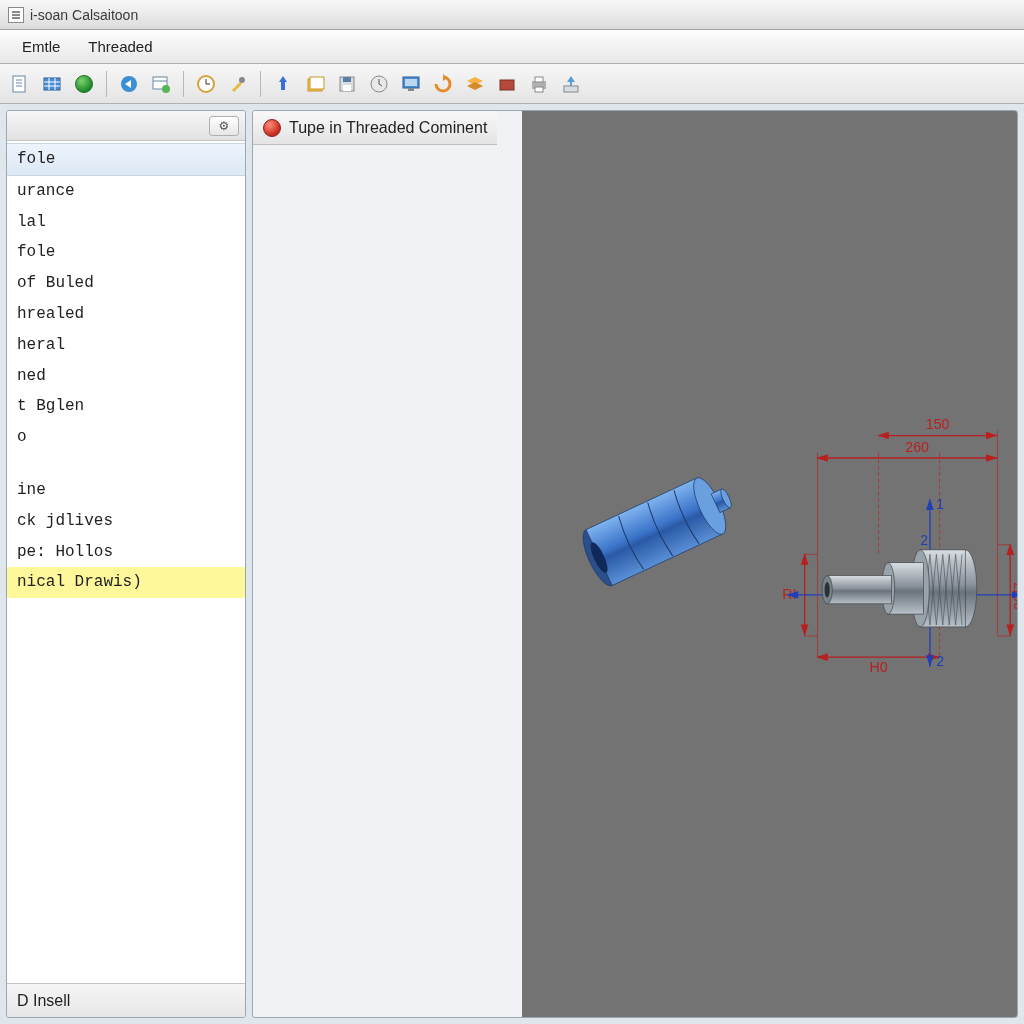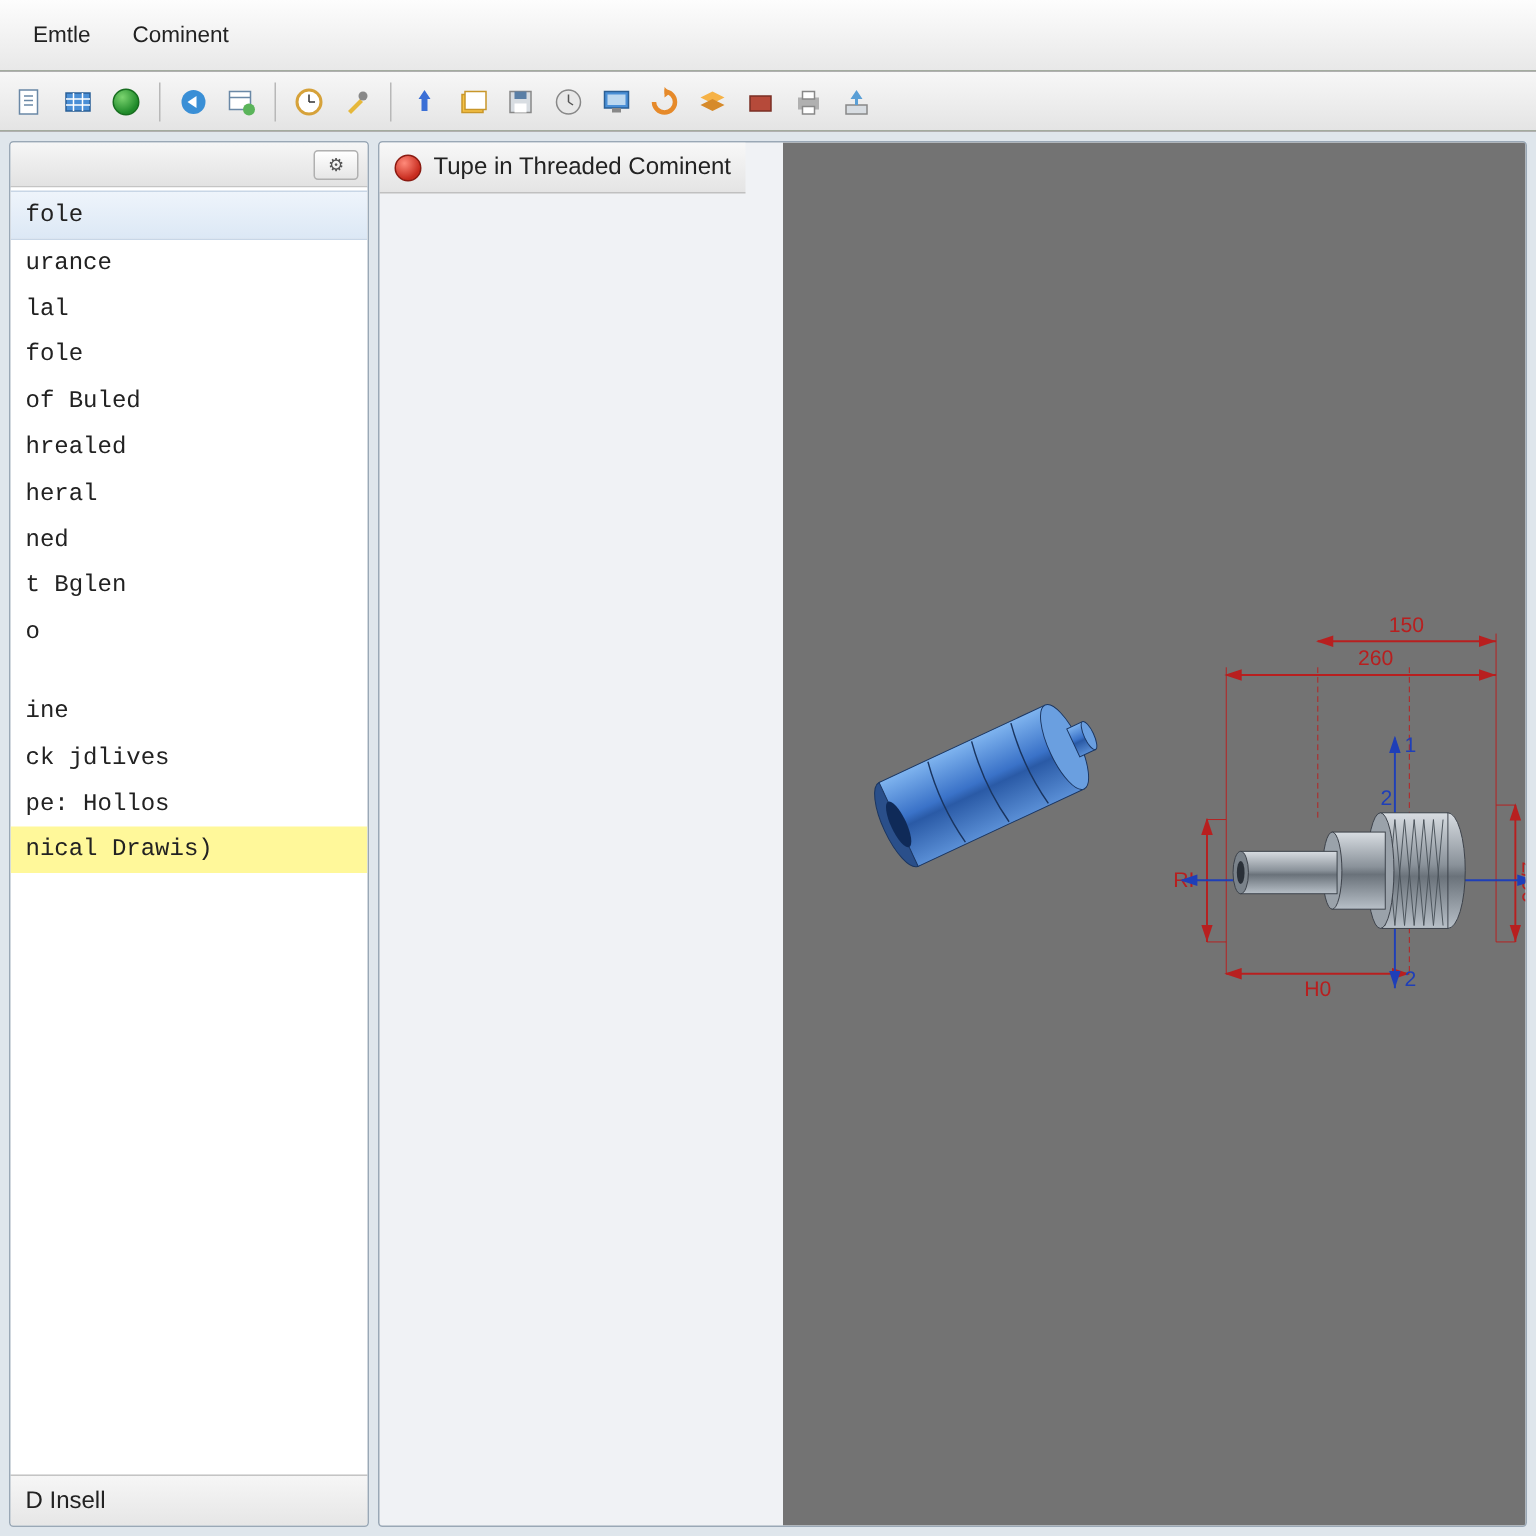--- a/index.html
+++ b/index.html
@@ -36,21 +36,21 @@
   position: relative;
 }
 .titlebar .doc-icon::after {
   content: "";
   position: absolute;
   top: 3px; left: 3px; right: 3px;
   height: 2px; background: #888;
   box-shadow: 0 3px 0 #888, 0 6px 0 #888;
 }
 .menubar {
-  height: 48px;
+  height: 34px;
   background: linear-gradient(to bottom, #fdfdfd, #e8e8e8);
   border-bottom: 1px solid #b0b0b0;
   display: flex;
   align-items: center;
   padding: 0 8px;
 }
 .menubar .menu-item {
   padding: 4px 14px;
   cursor: default;
   font-size: 15px;
@@ -186,24 +186,28 @@
 }
 .globe-icon.red {
   background: radial-gradient(circle at 35% 30%, #ff8a7a, #c72b1e 70%);
   border-color: #8a1b12;
 }
 </style>
 </head>
 <body>
 
 <div class="window">
+  <div class="titlebar">
+    <span class="doc-icon"></span>
+    <span>i-soan Calsaitoon</span>
+  </div>
 
   <div class="menubar">
     <div class="menu-item">Emtle</div>
-    <div class="menu-item">Cominent</div>
+    <div class="menu-item">Threaded</div>
   </div>
 
   <div class="toolbar">
     <div class="tb-btn">
         <svg width="20" height="20">
           <rect x="3" y="2" width="12" height="16" fill="#fff" stroke="#6a88a6"></rect>
           <line x1="6" y1="6" x2="12" y2="6" stroke="#6a88a6"></line>
           <line x1="6" y1="9" x2="12" y2="9" stroke="#6a88a6"></line>
           <line x1="6" y1="12" x2="12" y2="12" stroke="#6a88a6"></line>
         </svg>

